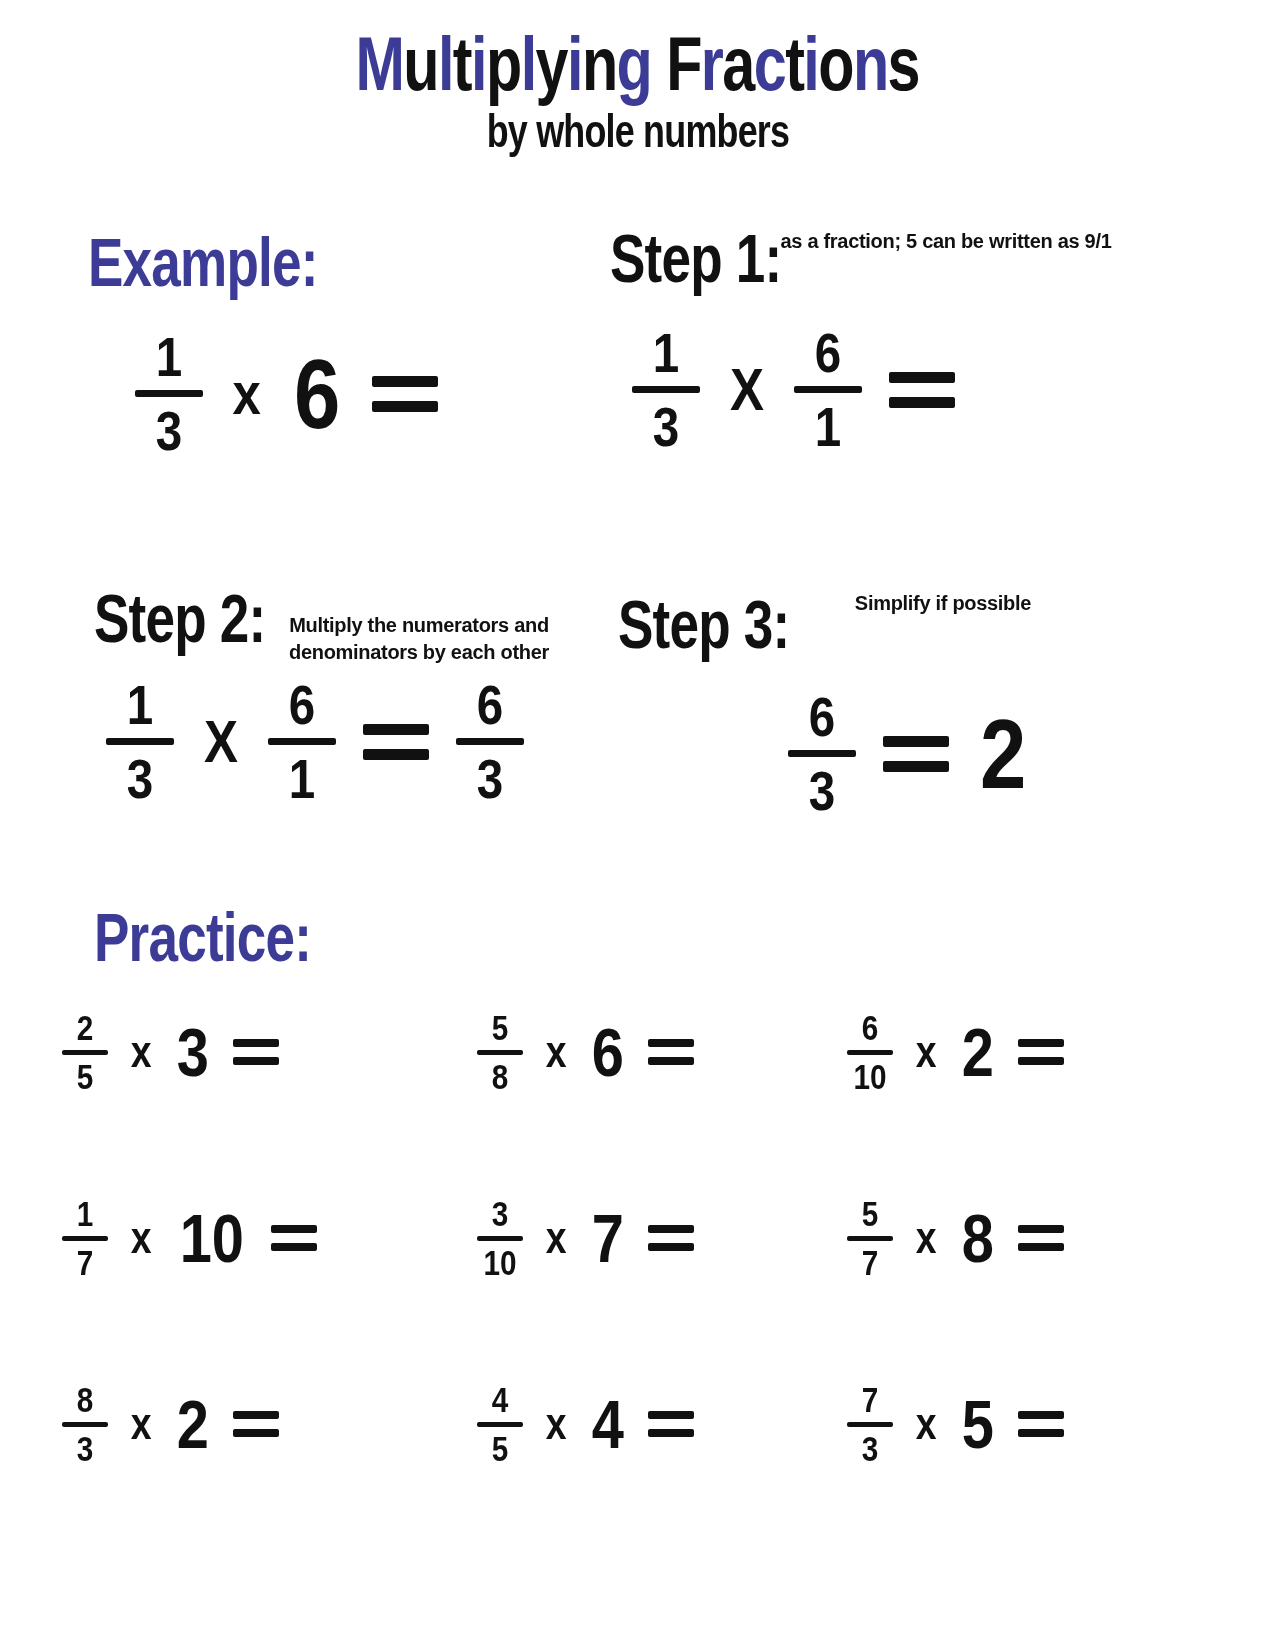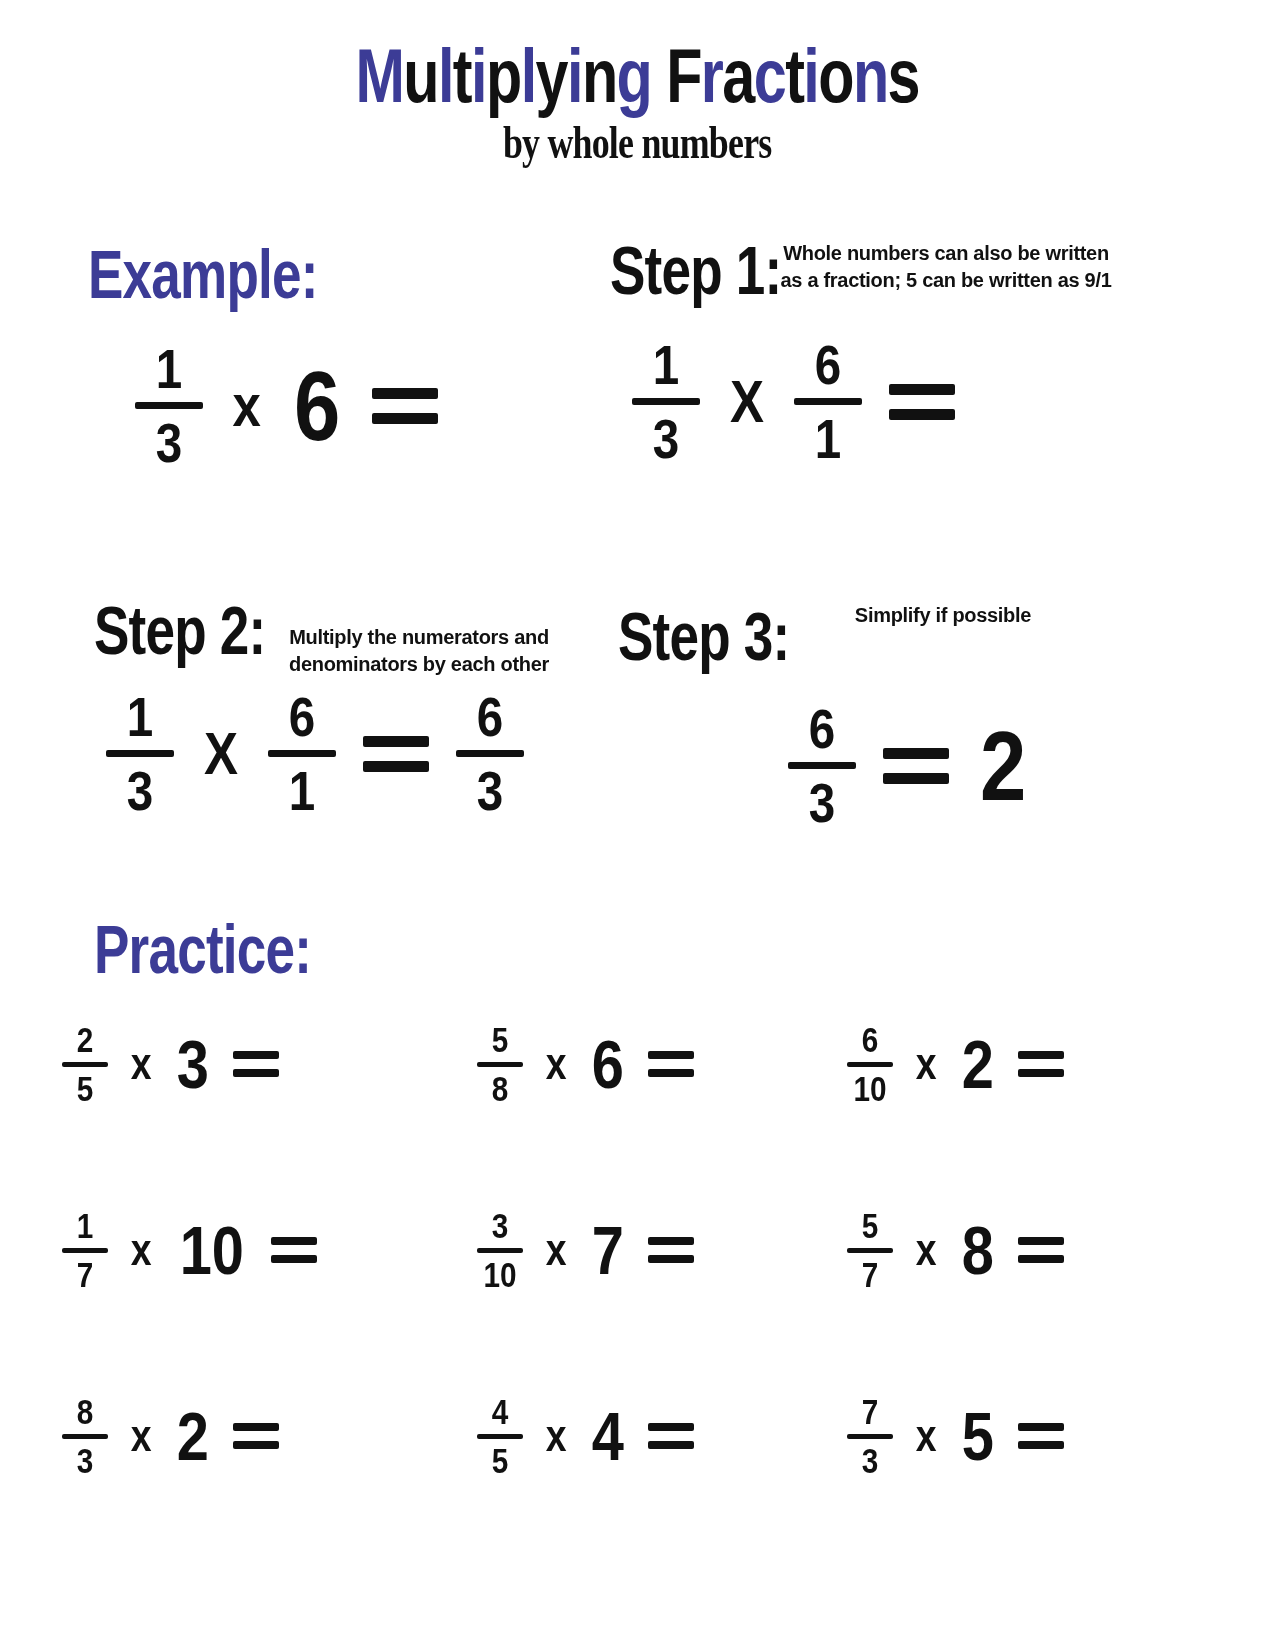--- a/index.html
+++ b/index.html
@@ -1,31 +1,31 @@
 <!DOCTYPE html>
 <html style="--blue: #3c3c96; --ink: #111111;"><head>
 <meta charset="utf-8">
 <style>
   :root { --blue:#3c3c96; --ink:#111111; }
   * { margin:0; padding:0; box-sizing:border-box; }
   html,body { background:#fff; }
   .page {
-    position:relative; width:1275px; height:1552px; margin:12px auto;
+    position:relative; width:1275px; height:1552px; margin:0 auto;
     background:#ffffff; overflow:hidden; color:var(--ink);
     font-family:"Liberation Sans", sans-serif; font-weight:700;
   }
   .cond { display:inline-block; transform:scaleX(0.78); transform-origin:left center; white-space:pre; }
   .cond-c { display:inline-block; transform:scaleX(0.78); transform-origin:center center; white-space:pre; }
 
   
   .title-block { position:absolute; left:0; right:0; top:26px; text-align:center; }
   .title-line { font-size:76px; line-height:1.0; letter-spacing:-2px; }
   .title-line .blue { color:var(--blue); }
   .title-line .ink  { color:var(--ink); }
-  .subtitle { font-size:46px; line-height:1.1; margin-top:4px; letter-spacing:-1px;font-family:Liberation Serif, serif; }
+  .subtitle { font-size:46px; line-height:1.1; margin-top:4px; letter-spacing:-1px; }
 
   
   .heading { position:absolute; font-size:68px; line-height:1; letter-spacing:-1px; }
   .heading.blue { color:var(--blue); }
   .note { position:absolute; font-size:20px; line-height:1.35; text-align:center; letter-spacing:-0.3px; }
 
   .h-example  { left:88px;  top:228px; }
   .h-step1    { left:610px; top:224px;text-align:right; }
   .n-step1    { left:760px; top:228px; width:372px; }
   .h-step2    { left:94px;  top:584px; }
@@ -93,21 +93,20 @@
     <span class="op big digit">x</span>
     <span class="whole big digit">6</span>
     <span class="eqsign big">
         <i></i>
         <i></i>
       </span>
   </div>
 
   <div class="heading h-step1"><span class="cond">Step 1:</span></div>
   <div class="note n-step1">
-    <div>Whole numbers can also be written</div>
     <div>as a fraction; 5 can be written as 9/1</div>
   </div>
   <div class="eq-row big eq-step1">
     <span class="frac big">
       <span class="fnum digit">1</span>
       <span class="bar"></span>
       <span class="fden digit">3</span>
     </span>
     <span class="op big digit">X</span>
     <span class="frac big">

